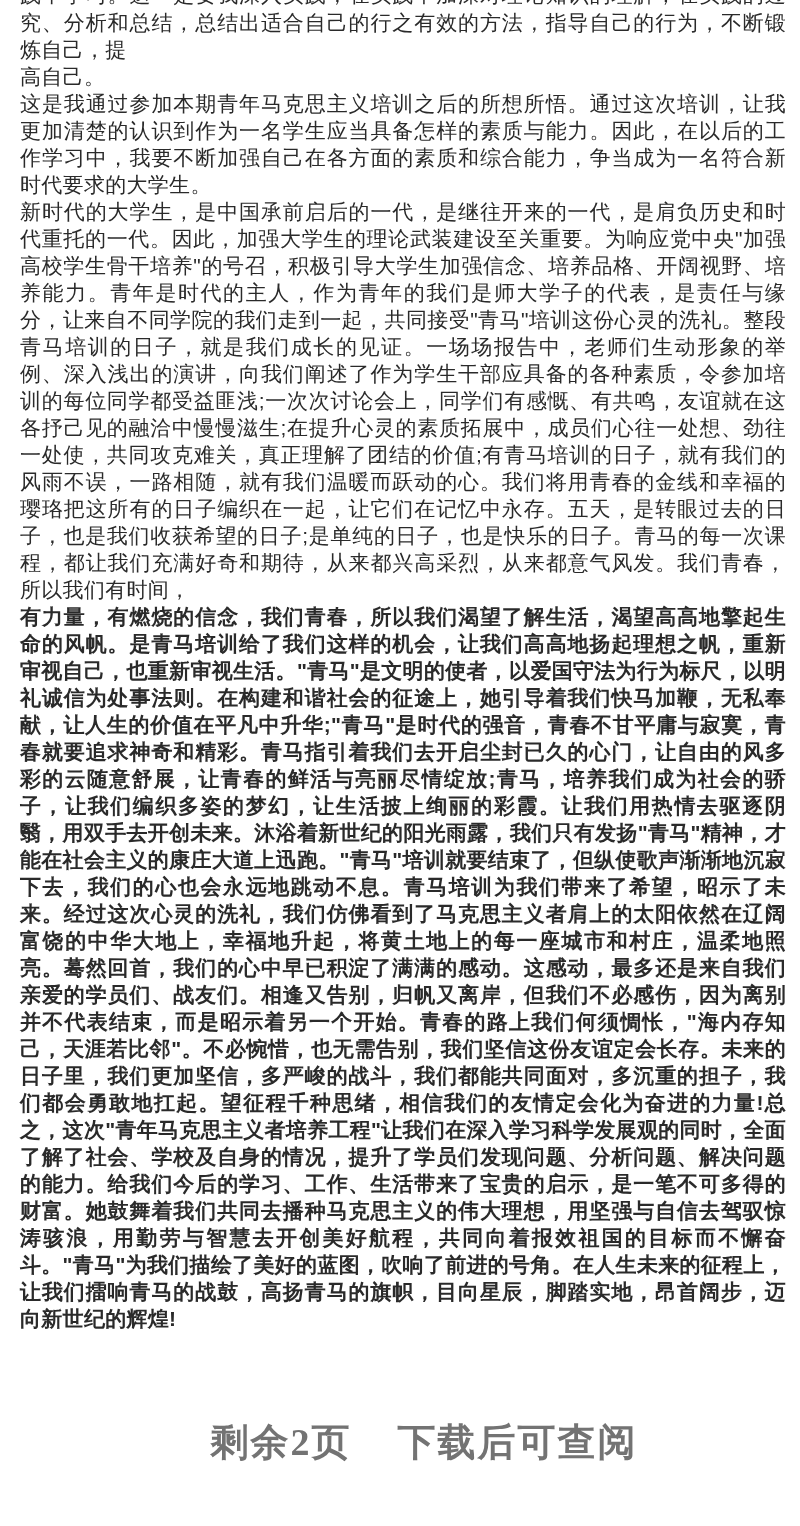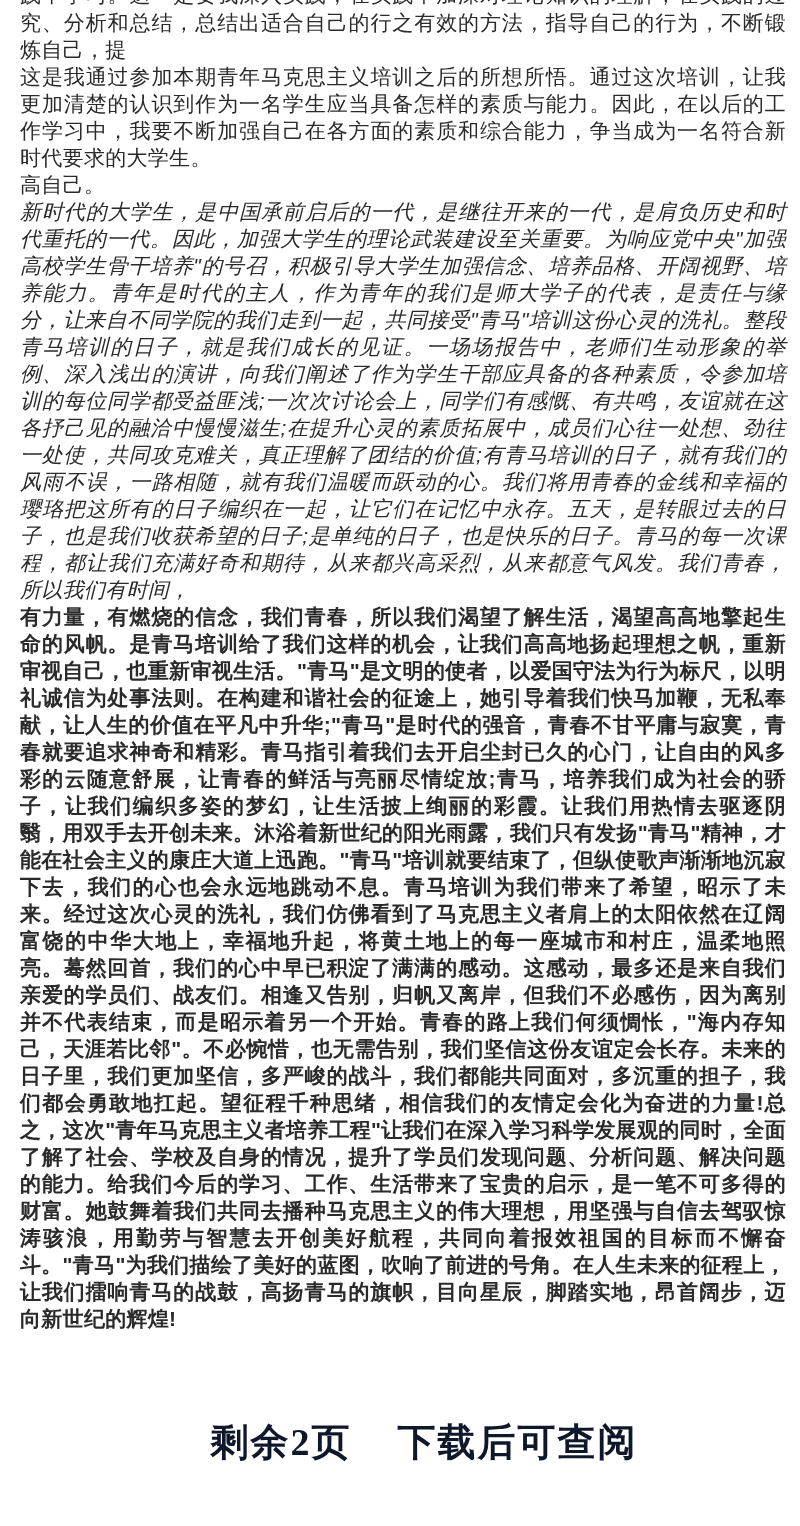--- a/index.html
+++ b/index.html
@@ -36,29 +36,29 @@
     height: 9px;
     overflow: hidden;
   }
   .clip-wrap p.body-par {
     margin-top: -19px;
   }
   .par-line2   { margin-top: 3px; }
   .par-tail    { margin-top: 52px; }
   .par-intro   { margin-top: 0; }
   .par-improve { margin-top: 6px; }
-  .par-newera  { margin-top: 6px; font-style: italic; }
+  .par-newera  { margin-top: 6px; }
   .par-power   { margin-top: 0; font-weight: bold; }
   .preview-footer {
     position: absolute;
     left: 0;
     right: 0;
     top: 1420px;
     text-align: center;
-    color: #0f172a;
+    color: #737373;
     font-family: "Liberation Serif", "DejaVu Serif", serif;
     font-weight: 700;
     font-size: 38px;
     line-height: 44px;
     letter-spacing: 2px;
     white-space: nowrap;
     padding-left: 48px;
   }
   .preview-footer .phrase-gap {
     display: inline-block;
@@ -70,23 +70,23 @@
 
 <div class="page">
   <div class="text-col">
 
     <div class="clip-wrap">
       <p class="body-par">践中学习。这一是要我深入实践，在实践中加深对理论知识的理解，在实践的过程中用理论去研</p>
     </div>
 
     <p class="body-par par-line2">究、分析和总结，总结出适合自己的行之有效的方法，指导自己的行为，不断锻炼自己，提</p>
 
+    <p class="body-par par-tail">高自己。</p>
+
     <p class="body-par par-intro">这是我通过参加本期青年马克思主义培训之后的所想所悟。通过这次培训，让我更加清楚的认识到作为一名学生应当具备怎样的素质与能力。因此，在以后的工作学习中，我要不断加强自己在各方面的素质和综合能力，争当成为一名符合新时代要求的大学生。</p>
-
-    <p class="body-par par-tail">高自己。</p>
 
 
     <p class="body-par par-newera">新时代的大学生，是中国承前启后的一代，是继往开来的一代，是肩负历史和时代重托的一代。因此，加强大学生的理论武装建设至关重要。为响应党中央"加强高校学生骨干培养"的号召，积极引导大学生加强信念、培养品格、开阔视野、培养能力。青年是时代的主人，作为青年的我们是师大学子的代表，是责任与缘分，让来自不同学院的我们走到一起，共同接受"青马"培训这份心灵的洗礼。整段青马培训的日子，就是我们成长的见证。一场场报告中，老师们生动形象的举例、深入浅出的演讲，向我们阐述了作为学生干部应具备的各种素质，令参加培训的每位同学都受益匪浅;一次次讨论会上，同学们有感慨、有共鸣，友谊就在这各抒己见的融洽中慢慢滋生;在提升心灵的素质拓展中，成员们心往一处想、劲往一处使，共同攻克难关，真正理解了团结的价值;有青马培训的日子，就有我们的风雨不误，一路相随，就有我们温暖而跃动的心。我们将用青春的金线和幸福的璎珞把这所有的日子编织在一起，让它们在记忆中永存。五天，是转眼过去的日子，也是我们收获希望的日子;是单纯的日子，也是快乐的日子。青马的每一次课程，都让我们充满好奇和期待，从来都兴高采烈，从来都意气风发。我们青春，所以我们有时间，</p>
 
     <p class="body-par par-power">有力量，有燃烧的信念，我们青春，所以我们渴望了解生活，渴望高高地擎起生命的风帆。是青马培训给了我们这样的机会，让我们高高地扬起理想之帆，重新审视自己，也重新审视生活。"青马"是文明的使者，以爱国守法为行为标尺，以明礼诚信为处事法则。在构建和谐社会的征途上，她引导着我们快马加鞭，无私奉献，让人生的价值在平凡中升华;"青马"是时代的强音，青春不甘平庸与寂寞，青春就要追求神奇和精彩。青马指引着我们去开启尘封已久的心门，让自由的风多彩的云随意舒展，让青春的鲜活与亮丽尽情绽放;青马，培养我们成为社会的骄子，让我们编织多姿的梦幻，让生活披上绚丽的彩霞。让我们用热情去驱逐阴翳，用双手去开创未来。沐浴着新世纪的阳光雨露，我们只有发扬"青马"精神，才能在社会主义的康庄大道上迅跑。"青马"培训就要结束了，但纵使歌声渐渐地沉寂下去，我们的心也会永远地跳动不息。青马培训为我们带来了希望，昭示了未来。经过这次心灵的洗礼，我们仿佛看到了马克思主义者肩上的太阳依然在辽阔富饶的中华大地上，幸福地升起，将黄土地上的每一座城市和村庄，温柔地照亮。蓦然回首，我们的心中早已积淀了满满的感动。这感动，最多还是来自我们亲爱的学员们、战友们。相逢又告别，归帆又离岸，但我们不必感伤，因为离别并不代表结束，而是昭示着另一个开始。青春的路上我们何须惆怅，"海内存知己，天涯若比邻"。不必惋惜，也无需告别，我们坚信这份友谊定会长存。未来的日子里，我们更加坚信，多严峻的战斗，我们都能共同面对，多沉重的担子，我们都会勇敢地扛起。望征程千种思绪，相信我们的友情定会化为奋进的力量!总之，这次"青年马克思主义者培养工程"让我们在深入学习科学发展观的同时，全面了解了社会、学校及自身的情况，提升了学员们发现问题、分析问题、解决问题的能力。给我们今后的学习、工作、生活带来了宝贵的启示，是一笔不可多得的财富。她鼓舞着我们共同去播种马克思主义的伟大理想，用坚强与自信去驾驭惊涛骇浪，用勤劳与智慧去开创美好航程，共同向着报效祖国的目标而不懈奋斗。"青马"为我们描绘了美好的蓝图，吹响了前进的号角。在人生未来的征程上，让我们擂响青马的战鼓，高扬青马的旗帜，目向星辰，脚踏实地，昂首阔步，迈向新世纪的辉煌!</p>
 
   </div>
 
   <div class="preview-footer">
     <span>剩余2页</span><span class="phrase-gap"></span><span>下载后可查阅</span>

